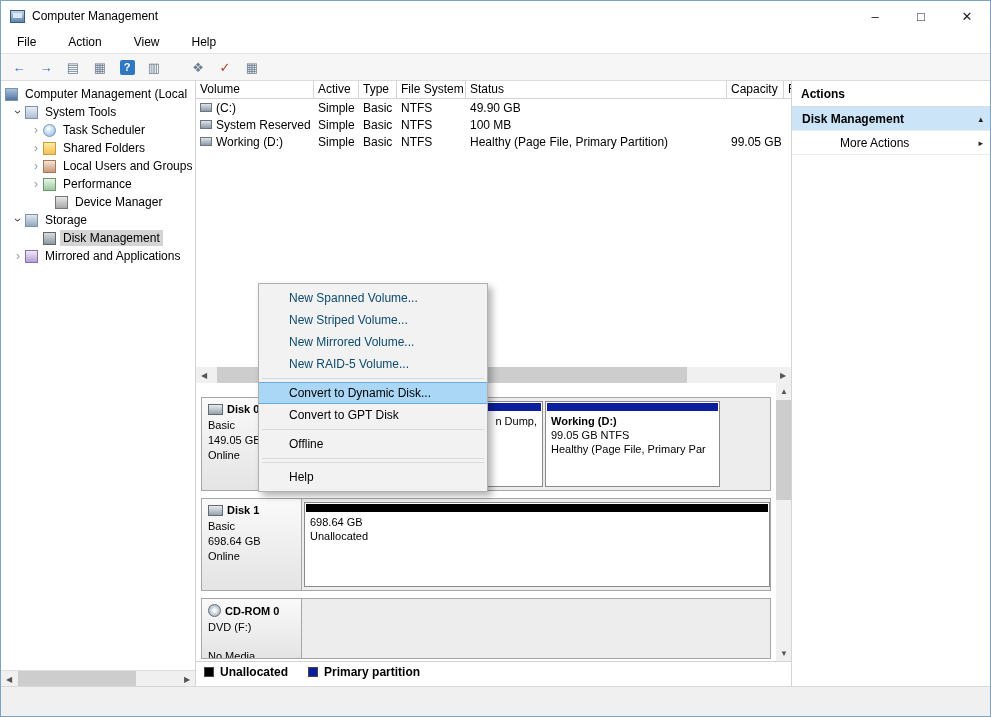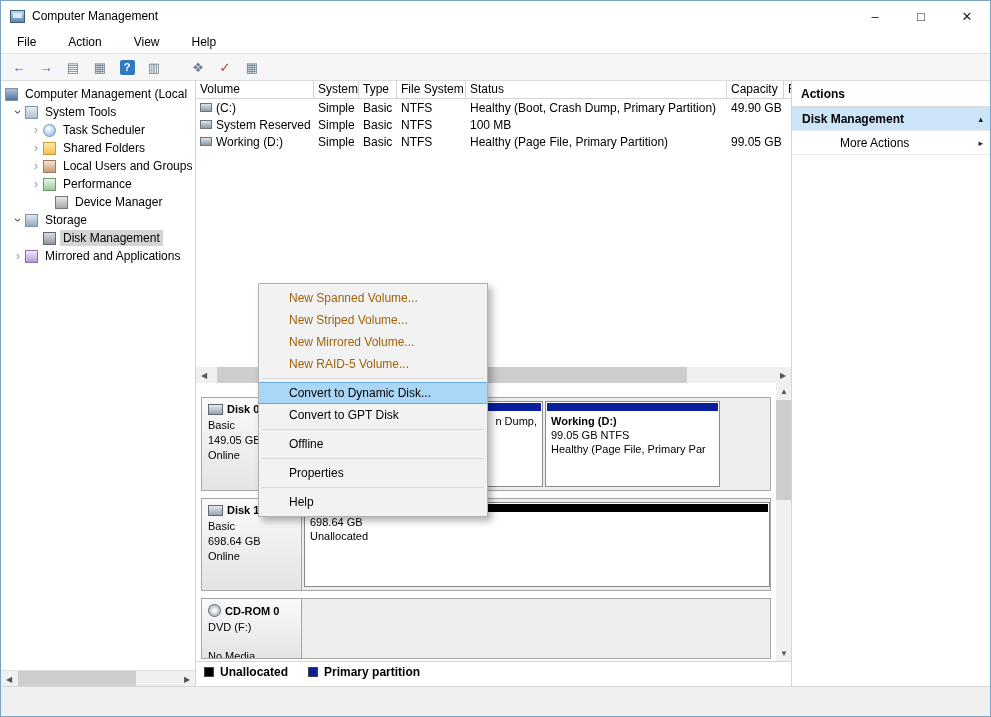--- a/index.html
+++ b/index.html
@@ -138,21 +138,21 @@
 
   
   .bottom-strip { position:absolute; top:685px; left:0; right:0; bottom:0; background:#f0f0f0;
                   border-top:1px solid #d9d9d9; }
 
   
   .cmenu { position:absolute; left:257px; top:282px; width:230px; background:#f2f2f2;
            border:1px solid #b0b0b0; box-shadow:4px 4px 7px rgba(0,0,0,0.30); padding:3px 0;
            z-index:50; }
   .mi { height:22px; line-height:22px; padding:0 12px 0 30px; white-space:nowrap; }
-  .mi.disabled { color:#a16207; }
+  .mi.disabled { color:#0c4a6e; }
   .mi.highlighted { background:#aad7f5; border-top:1px solid #67ade0; border-bottom:1px solid #67ade0;
                     line-height:20px; }
   .msep { height:1px; background:#d9d9d9; margin:3px 3px; }
 </style>
 </head>
 <body>
 
 <div class="window">
 
   <div class="titlebar">
@@ -271,37 +271,36 @@
       <div class="sb-thumb-h" style="left:17px;width:118px;"></div>
       <div class="sb-btn right"></div>
     </div>
   </div>
 
   <div class="center-panel">
 
     <div class="vtable">
       <div class="vhead">
         <div class="hcell c0">Volume</div>
-        <div class="hcell c1">System</div>
+        <div class="hcell c1">Active</div>
         <div class="hcell c2">Type</div>
         <div class="hcell c3">File System</div>
         <div class="hcell c4">Status</div>
         <div class="hcell c5">Capacity</div>
         <div class="hcell c6">F</div>
       </div>
 
       <div class="vrow">
         <div class="vcell c0">
             <span class="vol-ico"></span>
             <span>(C:)</span>
           </div>
         <div class="vcell c1">Simple</div>
         <div class="vcell c2">Basic</div>
         <div class="vcell c3">NTFS</div>
-        <div class="vcell c4">Healthy (Boot, Crash Dump, Primary Partition)</div>
         <div class="vcell c5">49.90 GB</div>
         <div class="vcell c6"></div>
       </div>
 
       <div class="vrow">
         <div class="vcell c0">
             <span class="vol-ico"></span>
             <span>System Reserved</span>
           </div>
         <div class="vcell c1">Simple</div>
@@ -422,18 +421,17 @@
     <div class="mi disabled">New Spanned Volume...</div>
     <div class="mi disabled">New Striped Volume...</div>
     <div class="mi disabled">New Mirrored Volume...</div>
     <div class="mi disabled">New RAID-5 Volume...</div>
     <div class="msep"></div>
     <div class="mi highlighted">Convert to Dynamic Disk...</div>
     <div class="mi">Convert to GPT Disk</div>
     <div class="msep"></div>
     <div class="mi">Offline</div>
     <div class="msep"></div>
-    <div class="mi">Properties</div>
     <div class="msep"></div>
     <div class="mi">Help</div>
   </div>
 
 </div>
 
 </body></html>

